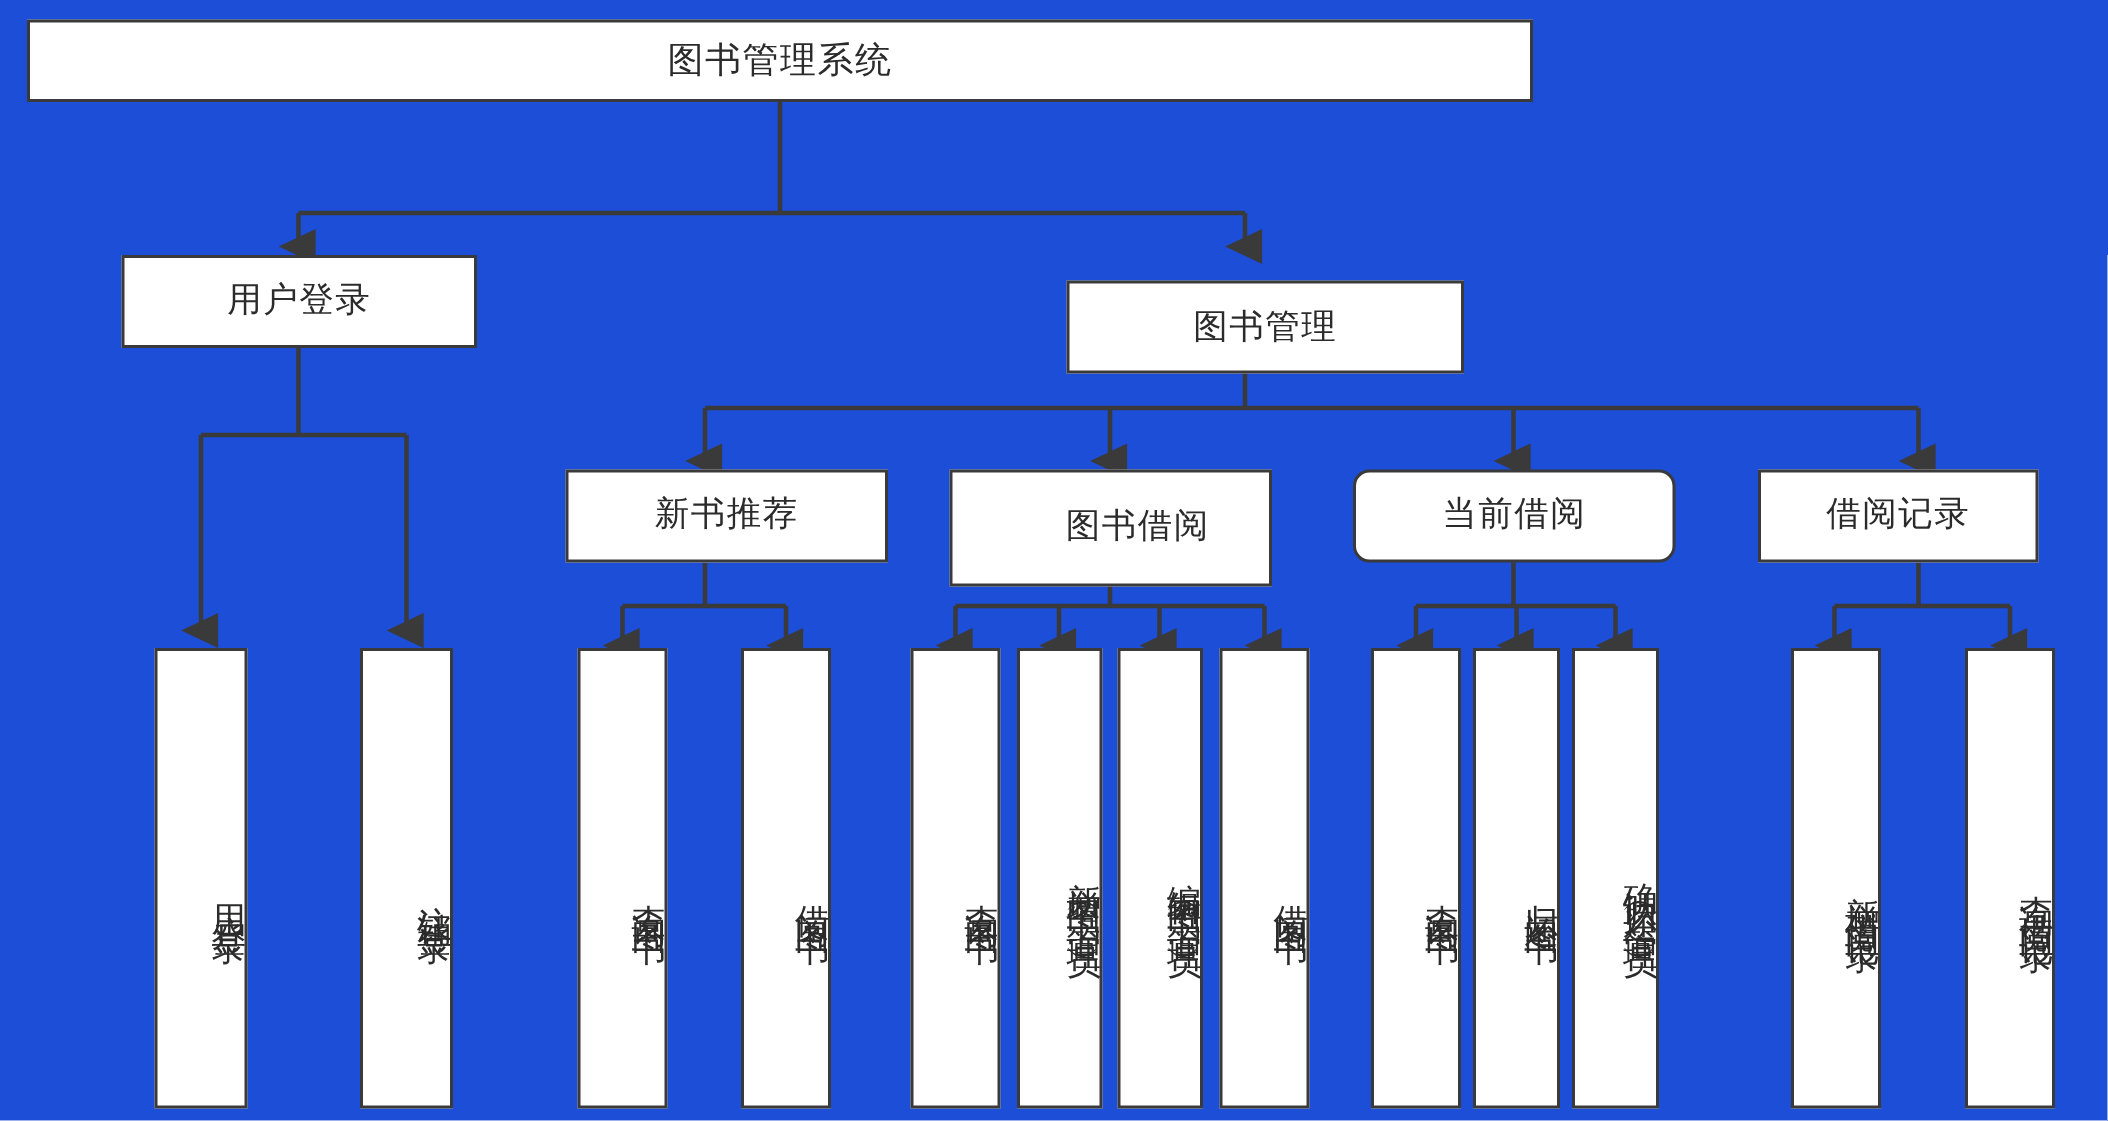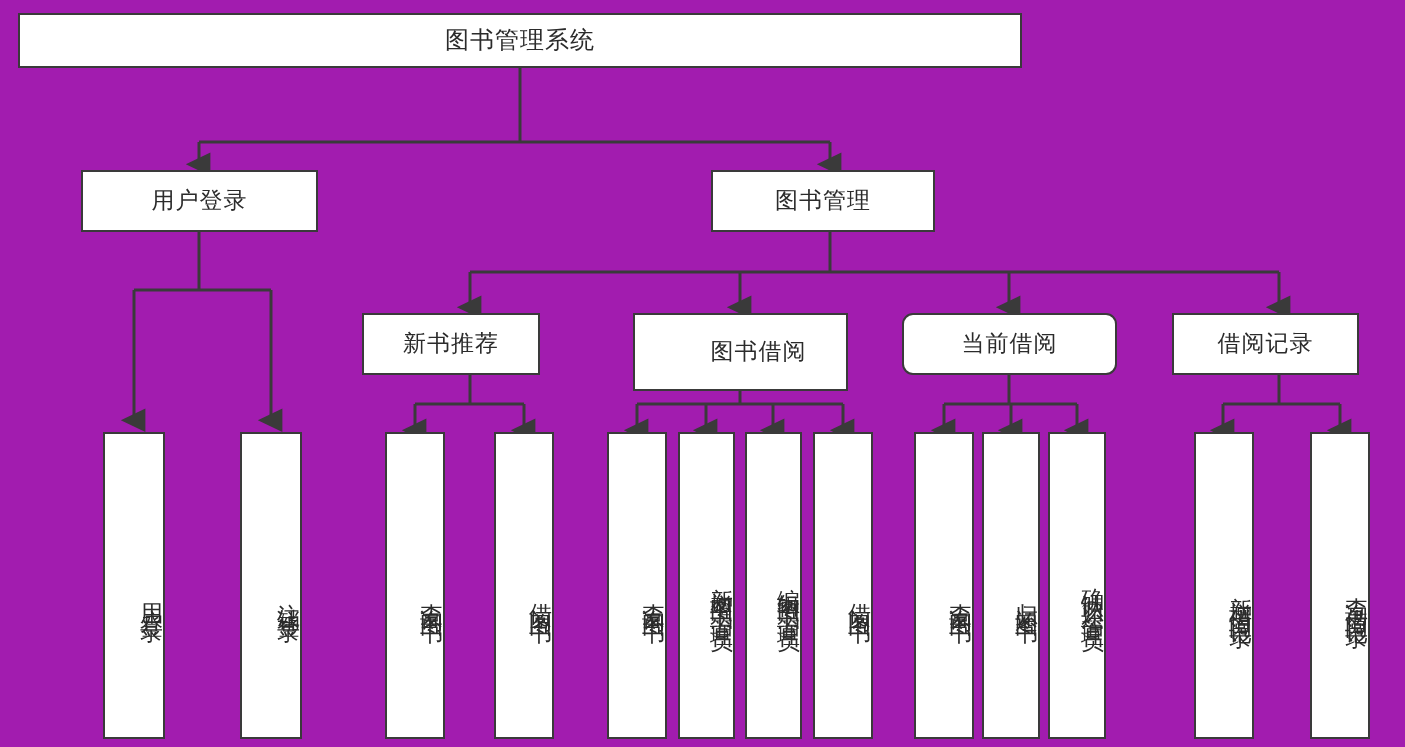--- a/index.html
+++ b/index.html
@@ -7,21 +7,21 @@
     padding: 0;
     background: #ffffff;
   }
   body {
     font-family: "DejaVu Sans", "Liberation Sans", sans-serif;
   }
   #diagram-root {
     position: relative;
     width: 1405px;
     height: 747px;
-    background: #a21caf;
+    background: #1d4ed8;
     overflow: hidden;
   }
   svg#edges {
     position: absolute;
     left: 0;
     top: 0;
     width: 1405px;
     height: 747px;
   }
   .node {
@@ -114,23 +114,23 @@
       <path d="M1279,375 L1279,404"></path>
       <path d="M1223,404 L1340,404"></path>
       <path d="M1223,404 L1223,430" marker-end="url(#arrow)"></path>
       <path d="M1340,404 L1340,430" marker-end="url(#arrow)"></path>
     </g>
   </svg>
 
   <div class="node horiz root" style="left:18px; top:13px; width:1004px; height:55px;">图书管理系统</div>
 
   <div class="node horiz" style="left:81px; top:170px; width:237px; height:62px;">用户登录</div>
-  <div class="node horiz" style="left:711px; top:170px; width:224px; height:62px;font-family:Liberation Serif, serif;">图书管理</div>
+  <div class="node horiz" style="left:711px; top:187px; width:265px; height:62px;font-family:Liberation Serif, serif;">图书管理</div>
 
-  <div class="node horiz" style="left:362px; top:313px; width:178px; height:62px;">新书推荐</div>
+  <div class="node horiz" style="left:377px; top:313px; width:215px; height:62px;">新书推荐</div>
   <div class="node horiz" style="left:633px; top:313px; width:215px; height:78px;padding-left:36px;">图书借阅</div>
   <div class="node horiz" style="left:902px; top:313px; width:215px; height:62px;border-radius:11px;">当前借阅</div>
   <div class="node horiz" style="left:1172px; top:313px; width:187px; height:62px;">借阅记录</div>
 
   <div class="node vert" style="left:103px; top:432px; width:62px; height:307px;">用户登录</div>
   <div class="node vert" style="left:240px; top:432px; width:62px; height:307px;">注销登录</div>
 
   <div class="node vert" style="left:385px; top:432px; width:60px; height:307px;">查询图书</div>
   <div class="node vert" style="left:494px; top:432px; width:60px; height:307px;">借阅图书</div>
 

